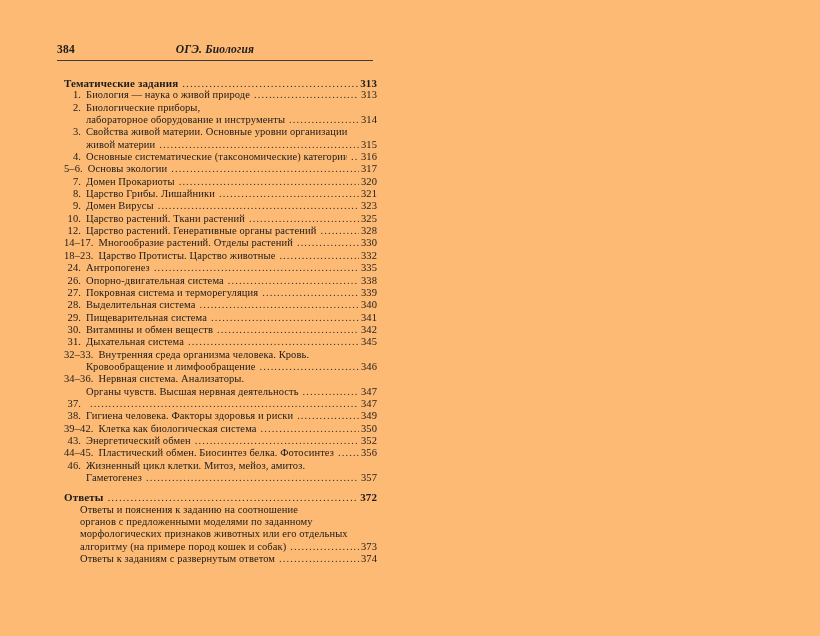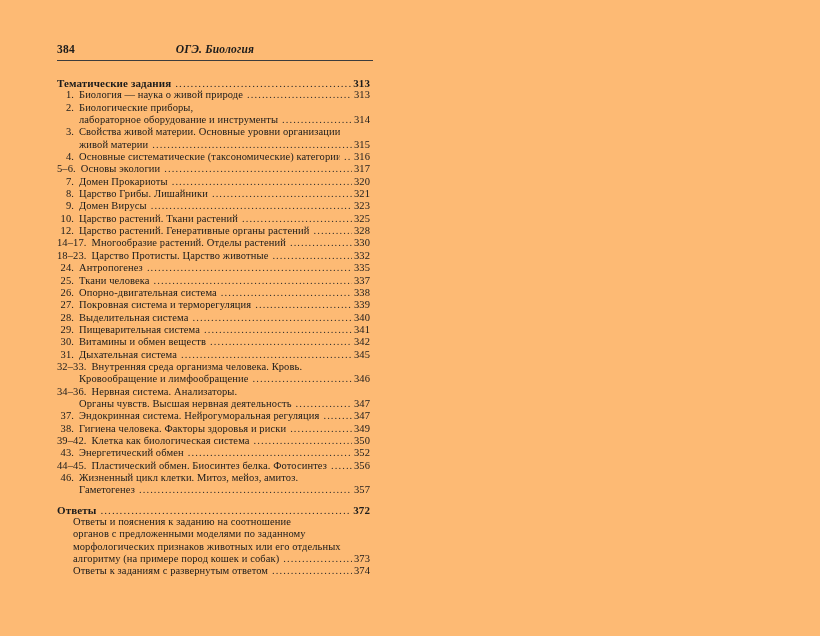--- a/index.html
+++ b/index.html
@@ -29,21 +29,21 @@
     font-size: 11.5px;
     line-height: 13px;
     letter-spacing: 0.2px;
   }
   .folio { width: 34px; }
   .running-title { font-style: italic; }
   .folio-spacer { width: 34px; }
   
   .toc {
     position: absolute;
-    left: 57px; top: 77px;
+    left: 64px; top: 77px;
     width: 313px;
     font-size: 10.5px;
     letter-spacing: 0.1px;
   }
   .toc-section { display: block; }
   .toc-sec-gap { margin-top: 7px; }
   .toc-row {
     display: flex;
     align-items: baseline;
     line-height: 12.35px;
@@ -168,26 +168,20 @@
           <span class="leader"></span>
           <span class="pg">332</span>
         </div>
         <div class="toc-row">
           <span class="num">24.</span>
           <span class="txt">Антропогенез</span>
           <span class="leader"></span>
           <span class="pg">335</span>
         </div>
         <div class="toc-row">
-          <span class="num">25.</span>
-          <span class="txt">Ткани человека</span>
-          <span class="leader"></span>
-          <span class="pg">337</span>
-        </div>
-        <div class="toc-row">
           <span class="num">26.</span>
           <span class="txt">Опорно-двигательная система</span>
           <span class="leader"></span>
           <span class="pg">338</span>
         </div>
         <div class="toc-row">
           <span class="num">27.</span>
           <span class="txt">Покровная система и терморегуляция</span>
           <span class="leader"></span>
           <span class="pg">339</span>
@@ -229,21 +223,20 @@
           <span class="num">34–36.</span>
           <span class="txt">Нервная система. Анализаторы.</span>
         </div>
         <div class="toc-row cont">
           <span class="txt">Органы чувств. Высшая нервная деятельность</span>
           <span class="leader"></span>
           <span class="pg">347</span>
         </div>
         <div class="toc-row">
           <span class="num">37.</span>
-          <span class="txt">Эндокринная система. Нейрогуморальная регуляция</span>
           <span class="leader"></span>
           <span class="pg">347</span>
         </div>
         <div class="toc-row">
           <span class="num">38.</span>
           <span class="txt">Гигиена человека. Факторы здоровья и риски</span>
           <span class="leader"></span>
           <span class="pg">349</span>
         </div>
         <div class="toc-row">

